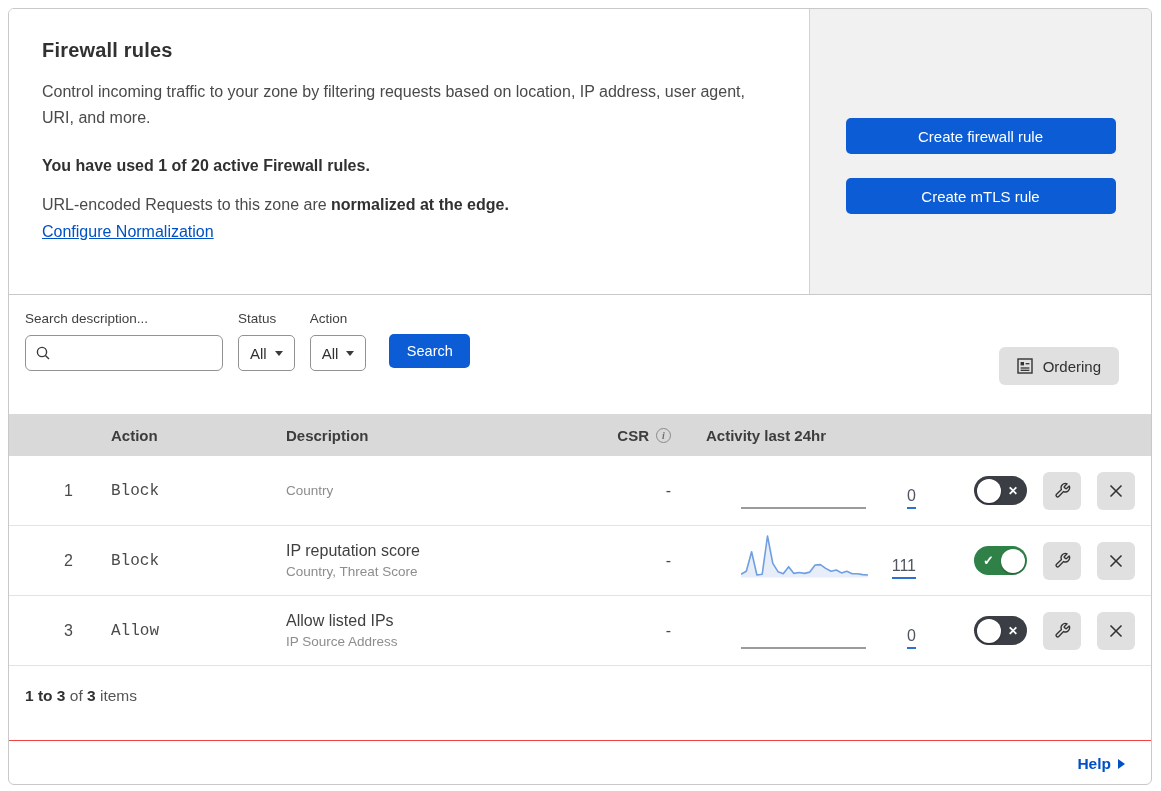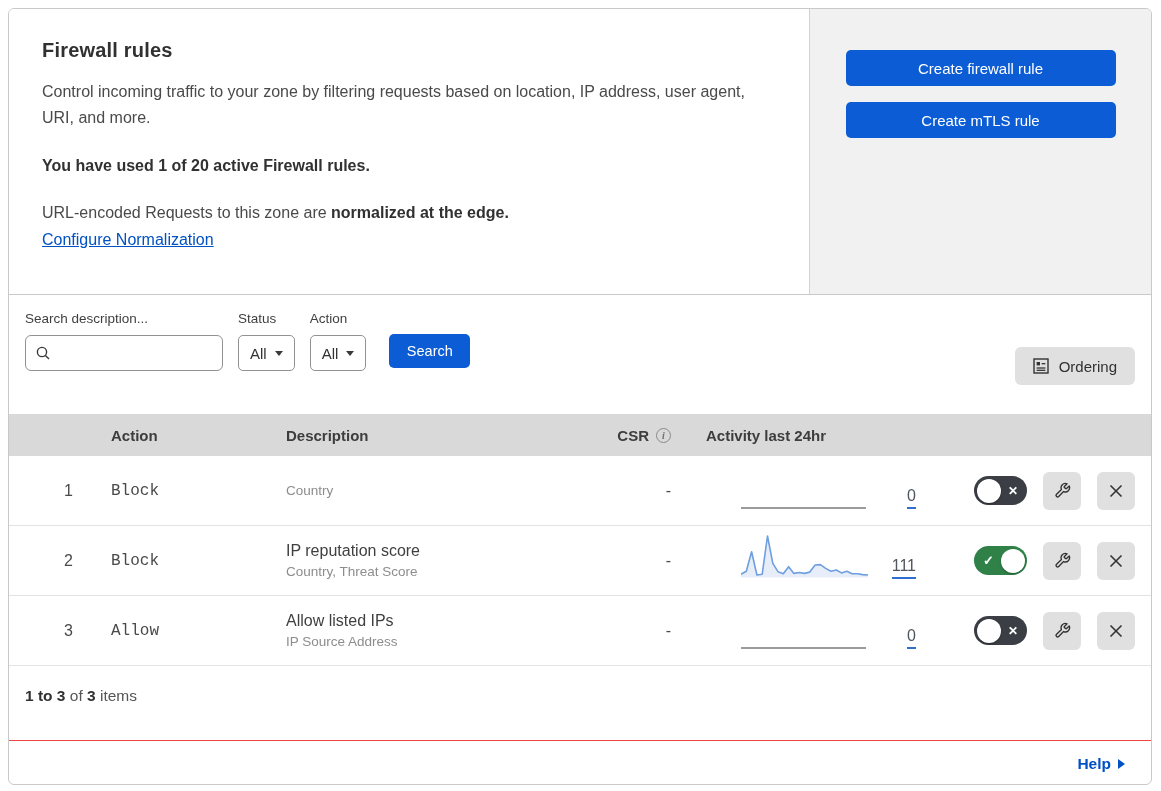--- a/index.html
+++ b/index.html
@@ -14,27 +14,27 @@
     position:absolute; left:8px; top:8px;
     width:1144px; height:777px;
     border:1px solid #c9c9c9; border-radius:6px;
     background:#fff; overflow:hidden;
   }
   
   .top { display:flex; height:286px; border-bottom:1px solid #c9c9c9; }
   .intro { flex:1; padding:30px 40px 0 33px; background:#fff; }
   .intro h1 { font-size:20px; font-weight:700; color:#313131; margin-bottom:17px; letter-spacing:.2px; }
   .intro .desc { font-size:16px; line-height:1.62; color:#4a4a4a; max-width:725px; margin-bottom:26px; }
-  .intro .usage { font-size:16px; font-weight:700; color:#313131; margin-bottom:29px; }
+  .intro .usage { font-size:16px; font-weight:700; color:#313131; margin-bottom:21px; }
   .intro .norm { font-size:16px; color:#4a4a4a; margin-bottom:9px; }
   .intro .norm b { color:#313131; }
   .link { color:#0051c3; text-decoration:underline; font-size:16px; cursor:pointer; }
   .cta {
     width:342px; background:#f1f1f1; border-left:1px solid #d2d2d2;
-    padding-top:41px; display:flex; flex-direction:column; align-items:center; gap:16px;
+    padding-top:109px; display:flex; flex-direction:column; align-items:center; gap:24px;
   }
   .btn-primary {
     width:270px; height:36px; background:#0b5cd5; color:#fff;
     border:none; border-radius:5px; font-size:15px; cursor:pointer;
     font-family:"Liberation Sans", sans-serif;
   }
   
   .filter-bar { position:relative; height:119px; padding:16px 16px 0; display:flex; gap:15px; align-items:flex-start; background:#fff; }
   .fgroup label { display:block; font-size:13.5px; color:#3f3f3f; margin-bottom:9px; }
   .search-box {
@@ -45,21 +45,21 @@
   .select {
     height:36px; border:1px solid #929292; border-radius:5px; background:#fff;
     display:flex; align-items:center; gap:8px; padding:0 11px; font-size:15px; color:#313131; cursor:pointer;
   }
   .caret { width:0; height:0; border-left:4.5px solid transparent; border-right:4.5px solid transparent; border-top:5.5px solid #3a3a3a; margin-top:1px; }
   .btn-search {
     margin-top:23px; width:81px; height:34px; background:#0b5cd5; color:#fff;
     border:none; border-radius:5px; font-size:14.5px; cursor:pointer; font-family:"Liberation Sans", sans-serif;margin-left:8px;
   }
   .btn-ordering {
-    position:absolute; right:16px; top:52px; height:38px; padding:0 18px;
+    position:absolute; right:32px; top:52px; height:38px; padding:0 18px;
     background:#e0e0e0; border:none; border-radius:6px; font-size:15px; color:#313131;
     display:flex; align-items:center; gap:10px; cursor:pointer; font-family:"Liberation Sans", sans-serif;
   }
   
   .grid { display:grid; grid-template-columns:102px 175px 320px 65px 245px 1fr; align-items:center; }
   .thead { height:42px; background:#d9d9d9; font-size:15px; font-weight:700; color:#3d3d3d; }
   .h-csr { justify-self:end; display:flex; align-items:center; gap:7px; }
   .h-activity { padding-left:35px; }
   .info-i {
     width:15px; height:15px; border:1px solid #8a8a8a; border-radius:50%;

